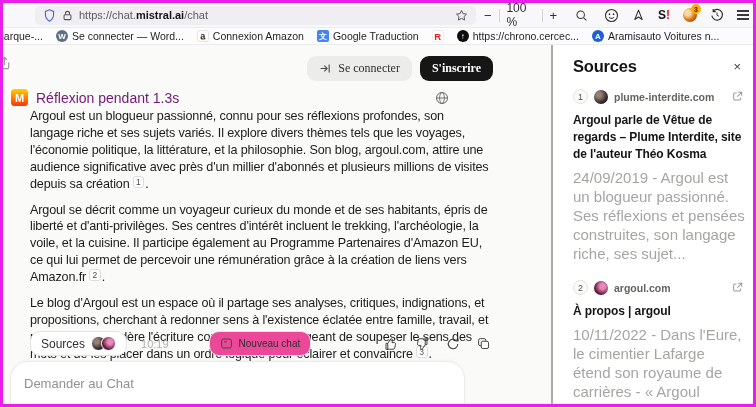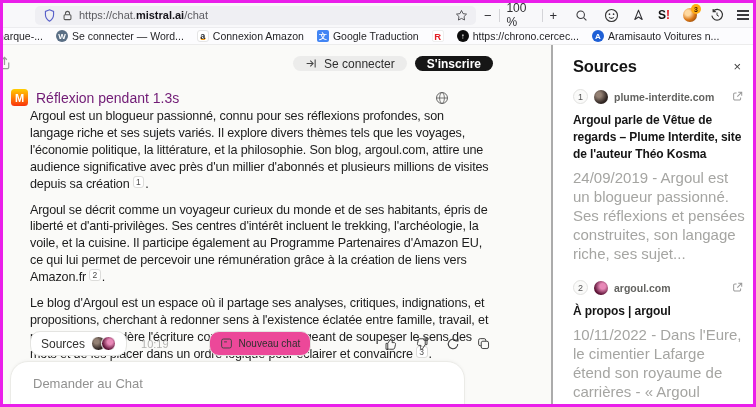--- a/index.html
+++ b/index.html
@@ -37,21 +37,21 @@
   .fav.aramis{background:#1e5fd6;color:#fff;font-size:8px;}
 
   
   .content{display:flex;height:359px;}
   .main{position:relative;flex:1;background:#fafaf8;overflow:hidden;}
   .scrollline{position:absolute;right:0;top:0;width:2px;height:100%;background:#ababab;}
 
   .partial-share{position:absolute;left:-6px;top:10px;opacity:.75;}
 
   .authrow{position:absolute;top:11px;right:60px;display:flex;gap:8px;}
-  .btn{display:flex;align-items:center;gap:6px;height:15px;padding:0 12px;border-radius:9px;font-size:12px;box-sizing:border-box;cursor:default;}
+  .btn{display:flex;align-items:center;gap:6px;height:25px;padding:0 12px;border-radius:9px;font-size:12px;box-sizing:border-box;cursor:default;font-family:Liberation Serif, serif;}
   .btn-login{background:#ececeb;color:#2e2e2e;font-weight:500;}
   .btn-signup{background:#161616;color:#fff;font-weight:600;}
 
   .msghead{position:absolute;left:8px;top:44px;width:438px;display:flex;align-items:center;gap:8px;}
   .mlogo{width:17px;height:17px;border-radius:3.5px;background:linear-gradient(180deg,#ffce00 0%,#ff8205 50%,#f9320c 100%);color:#fff;font-weight:800;font-size:11px;display:flex;align-items:center;justify-content:center;}
   .status{font-size:14px;color:#701a75;}
   .globe{margin-left:auto;display:flex;}
 
   .paras{position:absolute;left:27px;top:63px;width:460px;font-size:12.6px;line-height:16.9px;color:#1c1c1c;letter-spacing:-0.15px;}
   .paras p{margin:0 0 9px 0;}
@@ -62,21 +62,21 @@
   .avset{display:flex;align-items:center;}
   .avatar{width:13px;height:13px;border-radius:50%;border:1.5px solid #fff;box-sizing:content-box;}
   .avatar.plume{background:radial-gradient(circle at 35% 35%,#948174 0 18%,#2e2421 65%);}
   .avatar.argoul{background:radial-gradient(circle at 62% 38%,#e889b8 0 22%,#5c1235 68%,#3d0c24);margin-left:-5px;}
   .time{margin-left:14px;font-size:11px;color:#b3b3b0;}
   .newchat{margin-left:40px;background:#ec4899;font-size:10px;}
   .actions{margin-left:auto;display:flex;align-items:center;gap:17px;}
   .act{display:flex;cursor:default;}
 
   .inputcard{position:absolute;left:7px;top:316px;width:455px;height:70px;background:#fff;border:1px solid #ebebe7;border-radius:18px 18px 0 0;box-shadow:0 -1px 3px rgba(0,0,0,.03);box-sizing:border-box;}
-  .chatinput{position:absolute;left:20px;top:13px;width:320px;border:none;outline:none;background:transparent;font-size:13px;color:#333;font-family:"Liberation Sans",sans-serif;}
+  .chatinput{position:absolute;left:11px;top:13px;width:320px;border:none;outline:none;background:transparent;font-size:13px;color:#333;font-family:"Liberation Sans",sans-serif;}
   .chatinput::placeholder{color:#919190;}
 
   
   .sidebar{width:200px;background:#fff;box-sizing:border-box;padding:12px 8px 0 20px;position:relative;overflow:hidden;}
   .sb-head{display:flex;align-items:center;margin-bottom:13px;}
   .sb-title{font-size:16.5px;font-weight:700;color:#141414;letter-spacing:-.2px;}
   .sb-close{margin-left:auto;margin-right:4px;font-size:13px;color:#3f3f3f;cursor:default;line-height:1;}
   .src{margin-bottom:17px;}
   .src-meta{display:flex;align-items:center;gap:6px;}
   .src-idx{width:15px;height:15px;border-radius:50%;border:1px solid #e2e2e0;background:#fafaf9;color:#555;font-size:9px;display:flex;align-items:center;justify-content:center;box-sizing:border-box;}

